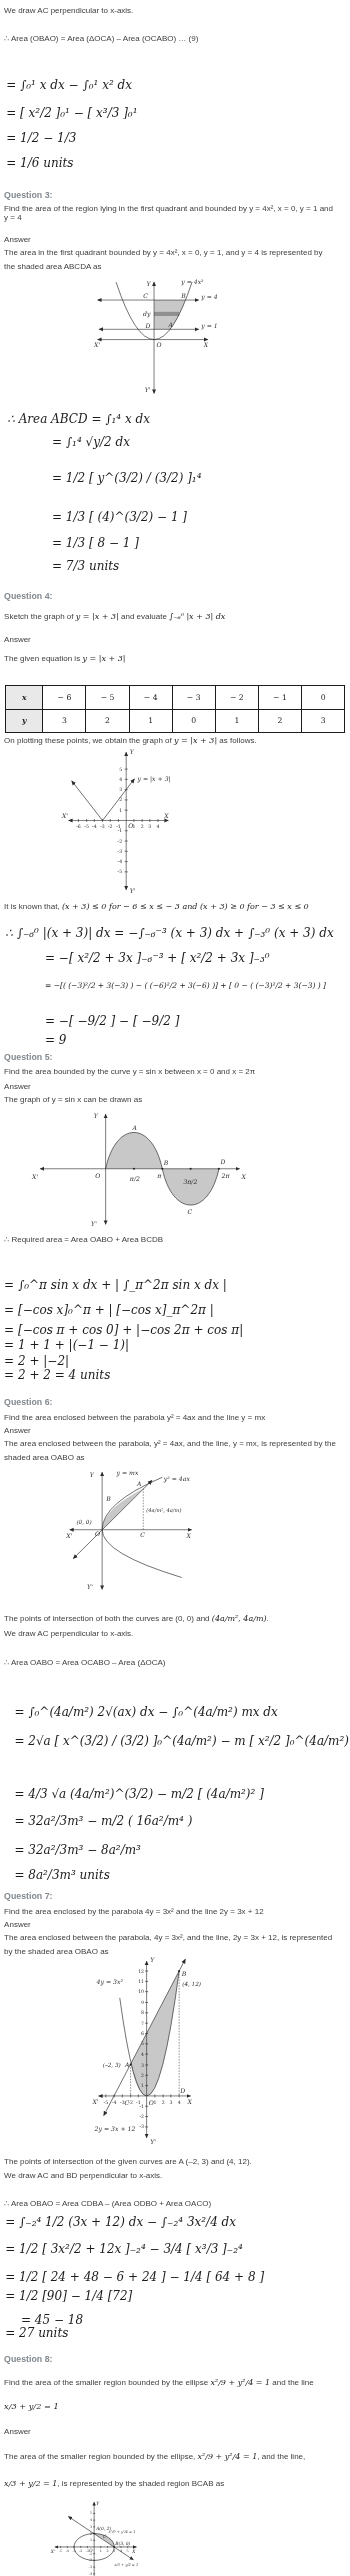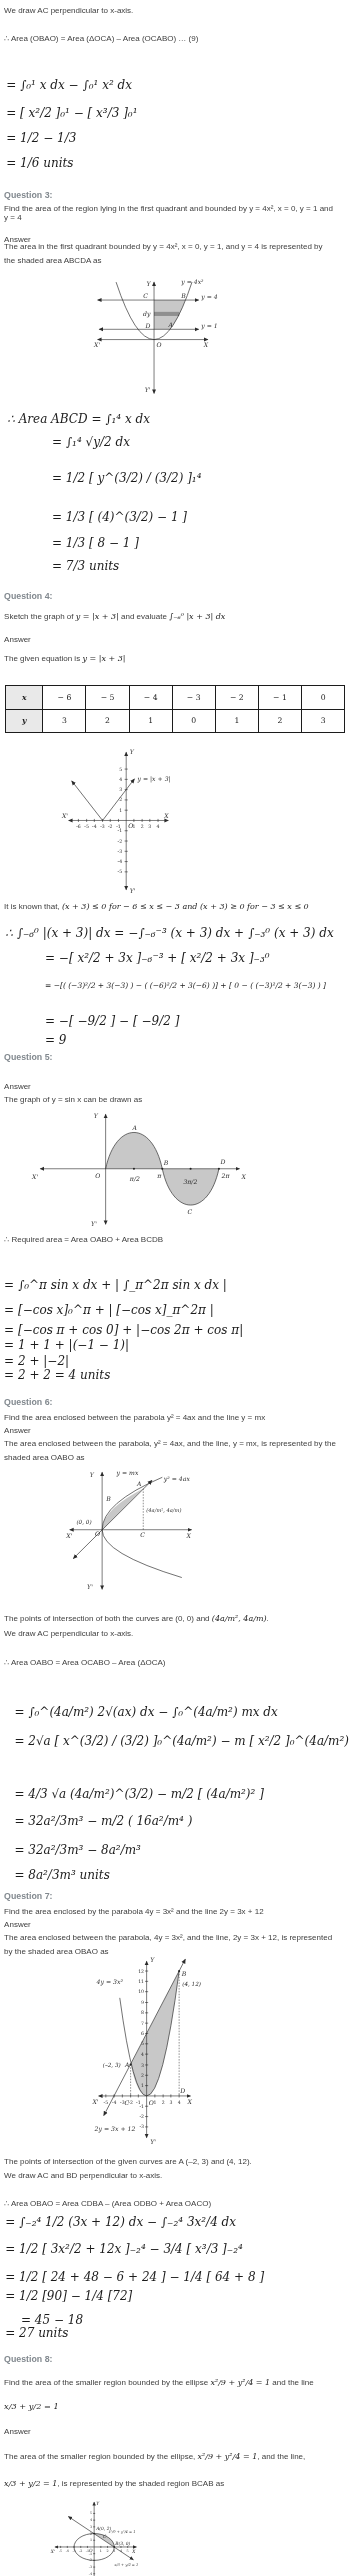--- a/index.html
+++ b/index.html
@@ -33,21 +33,21 @@
   <div class="blk txt" style="top:4.1px">We draw AC perpendicular to x-axis.</div>
   <div class="blk txt" style="top:32px">∴ Area (OBAO) = Area (ΔOCA) – Area (OCABO) … (9)</div>
   <div class="blk m" style="top:78px;left:6.2px">= ∫₀¹ x dx − ∫₀¹ x² dx</div>
   <div class="blk m" style="top:106px;left:6.2px">= [ x²/2 ]₀¹ − [ x³/3 ]₀¹</div>
   <div class="blk m" style="top:131px;left:6.2px">= 1/2 − 1/3</div>
   <div class="blk m" style="top:156px;left:6.2px">= 1/6 units</div>
 
   <div class="blk qh" style="top:190px">Question 3:</div>
   <div class="blk txt" style="top:204px;line-height:9px;width:335px">Find the area of the region lying in the first quadrant and bounded by y = 4x², x = 0, y = 1 and y = 4</div>
   <div class="blk txt" style="top:233px">Answer</div>
-  <div class="blk txt" style="top:240px;width:330px">The area in the first quadrant bounded by y = 4x², x = 0, y = 1, and y = 4 is represented by the shaded area ABCDA as</div>
+  <div class="blk txt" style="top:246px;width:330px">The area in the first quadrant bounded by y = 4x², x = 0, y = 1, and y = 4 is represented by the shaded area ABCDA as</div>
 
   <svg class="blk" style="top:278px;left:2.1px" width="175" height="118" viewBox="0 0 340 230">
     <defs>
         <marker id="a3" viewBox="0 0 10 10" refX="8" refY="5" markerWidth="8" markerHeight="8" orient="auto-start-reverse">
           <path d="M0,1 L9,5 L0,9 Z" fill="#2b2b2b"></path>
         </marker>
       </defs>
     <path class="sh" d="M135,43 L196,43 Q185,75 167,100 L135,100 Z"></path>
     <rect x="135" y="66" width="49" height="8" fill="#8f8f8f"></rect>
     <path class="cv" d="M61,8 Q135,232 209,8"></path>
@@ -100,20 +100,21 @@
       <td>2</td>
       <td>1</td>
       <td>0</td>
       <td>1</td>
       <td>2</td>
       <td>3</td>
     </tr>
   </tbody>
     </table>
 
+  <div class="blk txt" style="top:734px"><span>On plotting these points, we obtain the graph of </span><span class="imath">y = |x + 3|</span><span> as follows.</span></div>
 
   <svg class="blk" style="top:747px;left:5.2px" width="232" height="149" viewBox="0 0 450 290">
     <defs>
         <marker id="a4" viewBox="0 0 10 10" refX="8" refY="5" markerWidth="8" markerHeight="8" orient="auto-start-reverse">
           <path d="M0,1 L9,5 L0,9 Z" fill="#2b2b2b"></path>
         </marker>
       </defs>
     <line class="st" x1="18" y1="143" x2="212" y2="143" marker-start="url(#a4)" marker-end="url(#a4)"></line>
     <line class="st" x1="130" y1="10" x2="130" y2="278" marker-start="url(#a4)" marker-end="url(#a4)"></line>
     <path class="st" d="M37,140V146 M53,140V146 M68,140V146 M84,140V146 M99,140V146 M115,140V146 M145,140V146 M161,140V146 M176,140V146 M192,140V146"></path>
@@ -149,20 +150,21 @@
   </svg>
 
   <div class="blk txt" style="top:900px"><span>It is known that, </span><span class="imath">(x + 3) ≤ 0 for − 6 ≤ x ≤ − 3 and (x + 3) ≥ 0 for − 3 ≤ x ≤ 0</span></div>
   <div class="blk m" style="top:926px;left:5.2px">∴ ∫₋₆⁰ |(x + 3)| dx = −∫₋₆⁻³ (x + 3) dx + ∫₋₃⁰ (x + 3) dx</div>
   <div class="blk m" style="top:951px;left:45px">= −[ x²/2 + 3x ]₋₆⁻³ + [ x²/2 + 3x ]₋₃⁰</div>
   <div class="blk m" style="top:981px;left:45px;white-space:normal;font-size:7.5px">= −[( (−3)²/2 + 3(−3) ) − ( (−6)²/2 + 3(−6) )] + [ 0 − ( (−3)²/2 + 3(−3) ) ]</div>
   <div class="blk m" style="top:1014px;left:45px">= −[ −9/2 ] − [ −9/2 ]</div>
   <div class="blk m" style="top:1033px;left:45px">= 9</div>
 
   <div class="blk qh" style="top:1052px">Question 5:</div>
+  <div class="blk txt" style="top:1065px">Find the area bounded by the curve y = sin x between x = 0 and x = 2π</div>
   <div class="blk txt" style="top:1080px">Answer</div>
   <div class="blk txt" style="top:1093px">The graph of y = sin x can be drawn as</div>
 
   <svg class="blk" style="top:1108px;left:0px" width="289" height="121" viewBox="0 0 560 235">
     <defs>
         <marker id="a5" viewBox="0 0 10 10" refX="8" refY="5" markerWidth="8" markerHeight="8" orient="auto-start-reverse">
           <path d="M0,1 L9,5 L0,9 Z" fill="#2b2b2b"></path>
         </marker>
       </defs>
     <path class="sh" d="M155,118 C175,24 245,24 265,118 Z"></path>

